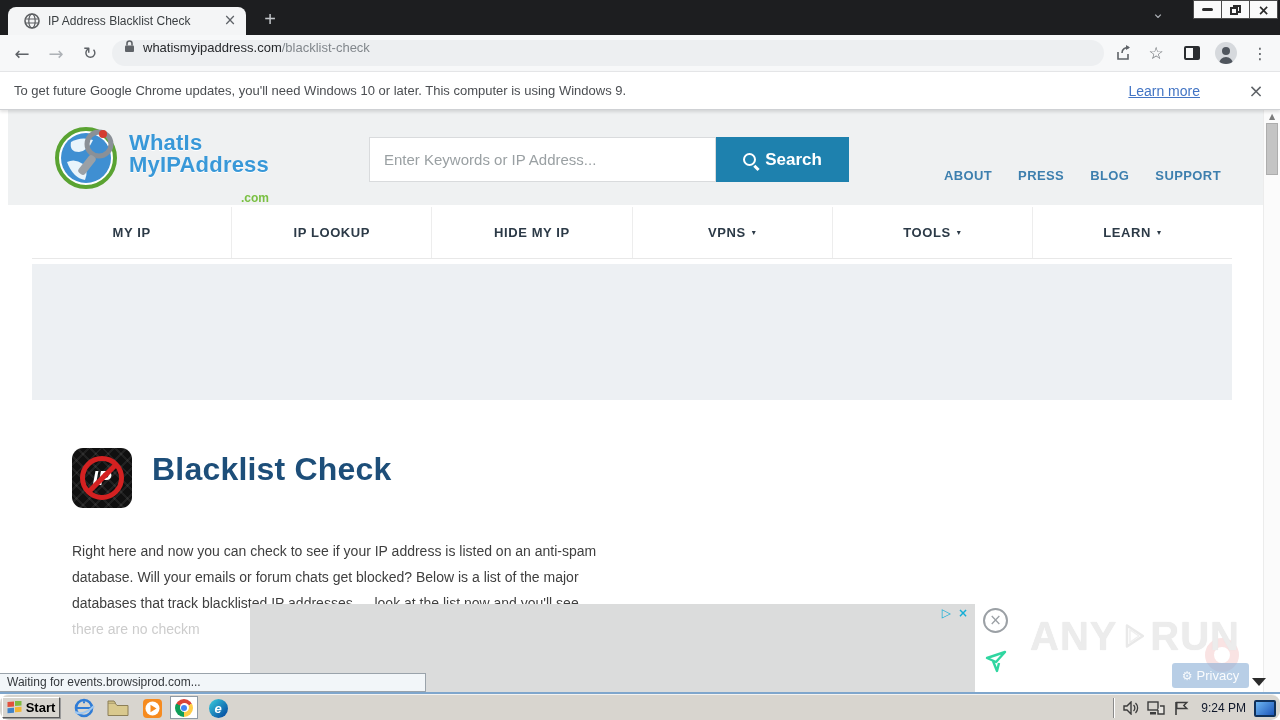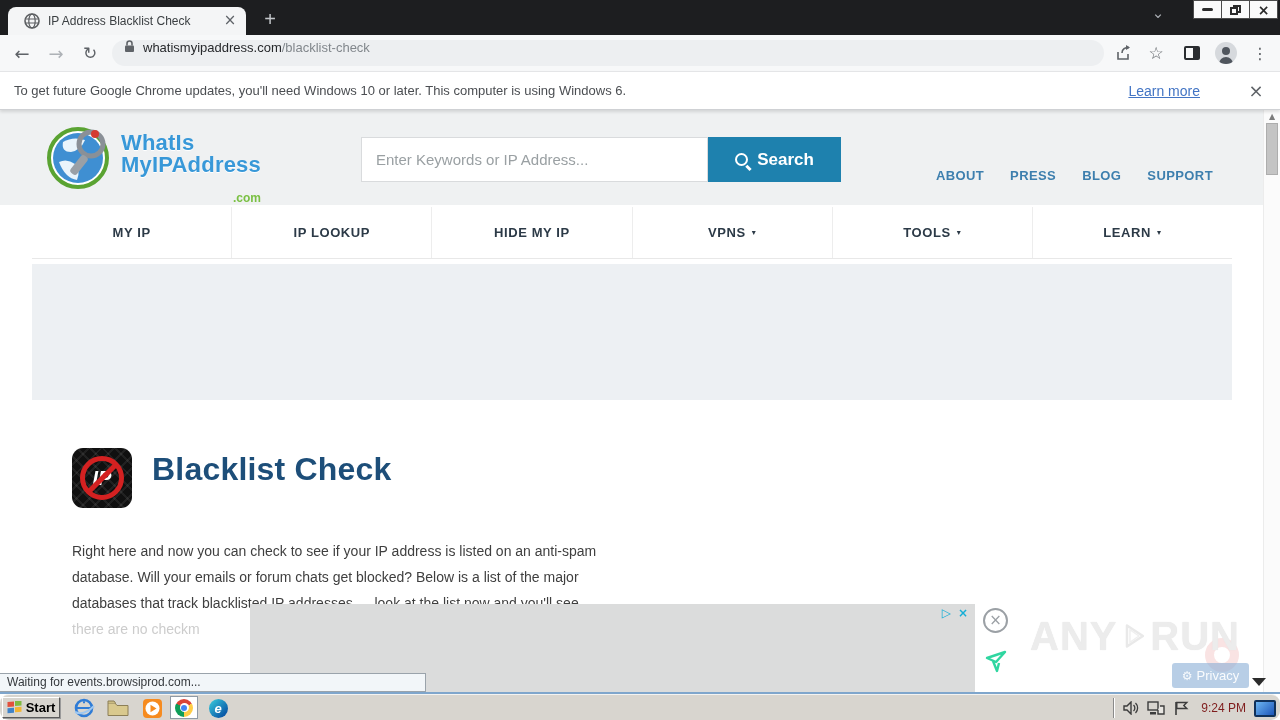--- a/index.html
+++ b/index.html
@@ -60,21 +60,21 @@
 
   
   #page { position:absolute; left:0; top:110px; width:1280px; height:582px; background:#fff; overflow:hidden; }
 
   
   #scrollbar { position:absolute; right:0; top:0; width:17px; height:582px; background:#fbfbfb; border-left:1px solid #ececec; }
   #scroll-up { position:absolute; top:1px; left:0; width:16px; height:12px; text-align:center; font-size:8px; color:#7c7c7c; line-height:12px; }
   #scroll-thumb { position:absolute; top:13px; left:2px; width:12px; height:52px; background:#c4c4c4; border:1px solid #adadad; }
 
   
-  #site-header { position:absolute; left:0; top:0; width:1263px; height:95px; background:#eff1f2; }
+  #site-header { position:absolute; left:8px; top:0; width:1263px; height:95px; background:#eff1f2; }
   #logo { position:absolute; left:45px; top:12px; display:flex; }
   #logo-globe { width:70px; height:70px; }
   #logo-text { margin-left:6px; margin-top:10px; line-height:1.0; }
   .logo-line { font-size:22px; font-weight:800; color:#3898d8; letter-spacing:0.2px;
                text-shadow:0 1px 0 #fff; }
   #logo-tld { text-align:right; font-size:12px; font-weight:700; color:#7ac043; margin-top:16px; }
   #search-form { position:absolute; left:361px; top:27px; width:480px; height:45px; }
   #search-input { position:absolute; left:0; top:0; width:347px; height:45px; border:1px solid #d9dbdd; background:#fff;
                   font-size:15px; color:#555; padding:0 14px; outline:none; font-family:"Liberation Sans",sans-serif; }
   #search-input::placeholder { color:#9aa0a3; }
@@ -156,21 +156,21 @@
                  background:conic-gradient(from 300deg, #db4437 0 120deg, #ffcd46 0 240deg, #0f9d58 0 360deg);
                  display:flex; align-items:center; justify-content:center; }
   #chrome-ball .inner { width:9px; height:9px; border-radius:50%; background:#fff; display:flex; align-items:center; justify-content:center; }
   #chrome-ball .dot { width:6px; height:6px; border-radius:50%; background:#4285f4; }
   #icon-edge { left:206px; }
   #edge-ball { width:19px; height:19px; border-radius:50%; background:linear-gradient(135deg,#35c1d7 10%,#0b5ba8 80%);
                color:#fff; font-weight:800; font-size:13px; line-height:19px; text-align:center; font-style:italic; }
   #tray { position:absolute; right:2px; top:2px; height:22px; display:flex; align-items:center; }
   #tray-sep { width:2px; height:20px; border-left:1px solid #8a8a8a; border-right:1px solid #fff; margin-right:8px; }
   .tray-icon { margin-right:8px; display:flex; align-items:center; }
-  #tray-clock { font-size:12px; color:#7f1d1d; margin:0 8px 0 4px; }
+  #tray-clock { font-size:12px; color:#0f172a; margin:0 8px 0 4px; }
   #tray-monitor { width:22px; height:17px; border:2px solid #10315a; border-radius:2px;
                   background:linear-gradient(135deg,#6db6f2,#1d55b8); margin-right:2px; }
 
   
   svg { display:block; }
 </style>
 </head>
 <body>
 
 <div id="tabbar">
@@ -227,21 +227,21 @@
   <div class="tb-icon" id="btn-avatar">
     <div class="avatar-circle">
       <div class="avatar-head"></div>
         <div class="avatar-body"></div>
     </div>
   </div>
   <div class="tb-icon glyph" id="btn-menu">⋮</div>
 </div>
 
 <div id="notifbar">
-  <span id="notif-text">To get future Google Chrome updates, you'll need Windows 10 or later. This computer is using Windows 6.</span>
+  <span id="notif-text">To get future Google Chrome updates, you'll need Windows 10 or later. This computer is using Windows 9.</span>
   <span id="notif-link">Learn more</span>
   <span id="notif-close" class="glyph">×</span>
 </div>
 
 <div id="page">
 
   <div id="site-header">
     <div id="logo">
       <svg id="logo-globe" viewBox="0 0 70 70">
         <circle cx="33" cy="36" r="29" fill="#fff" stroke="#5aa332" stroke-width="4"></circle>

